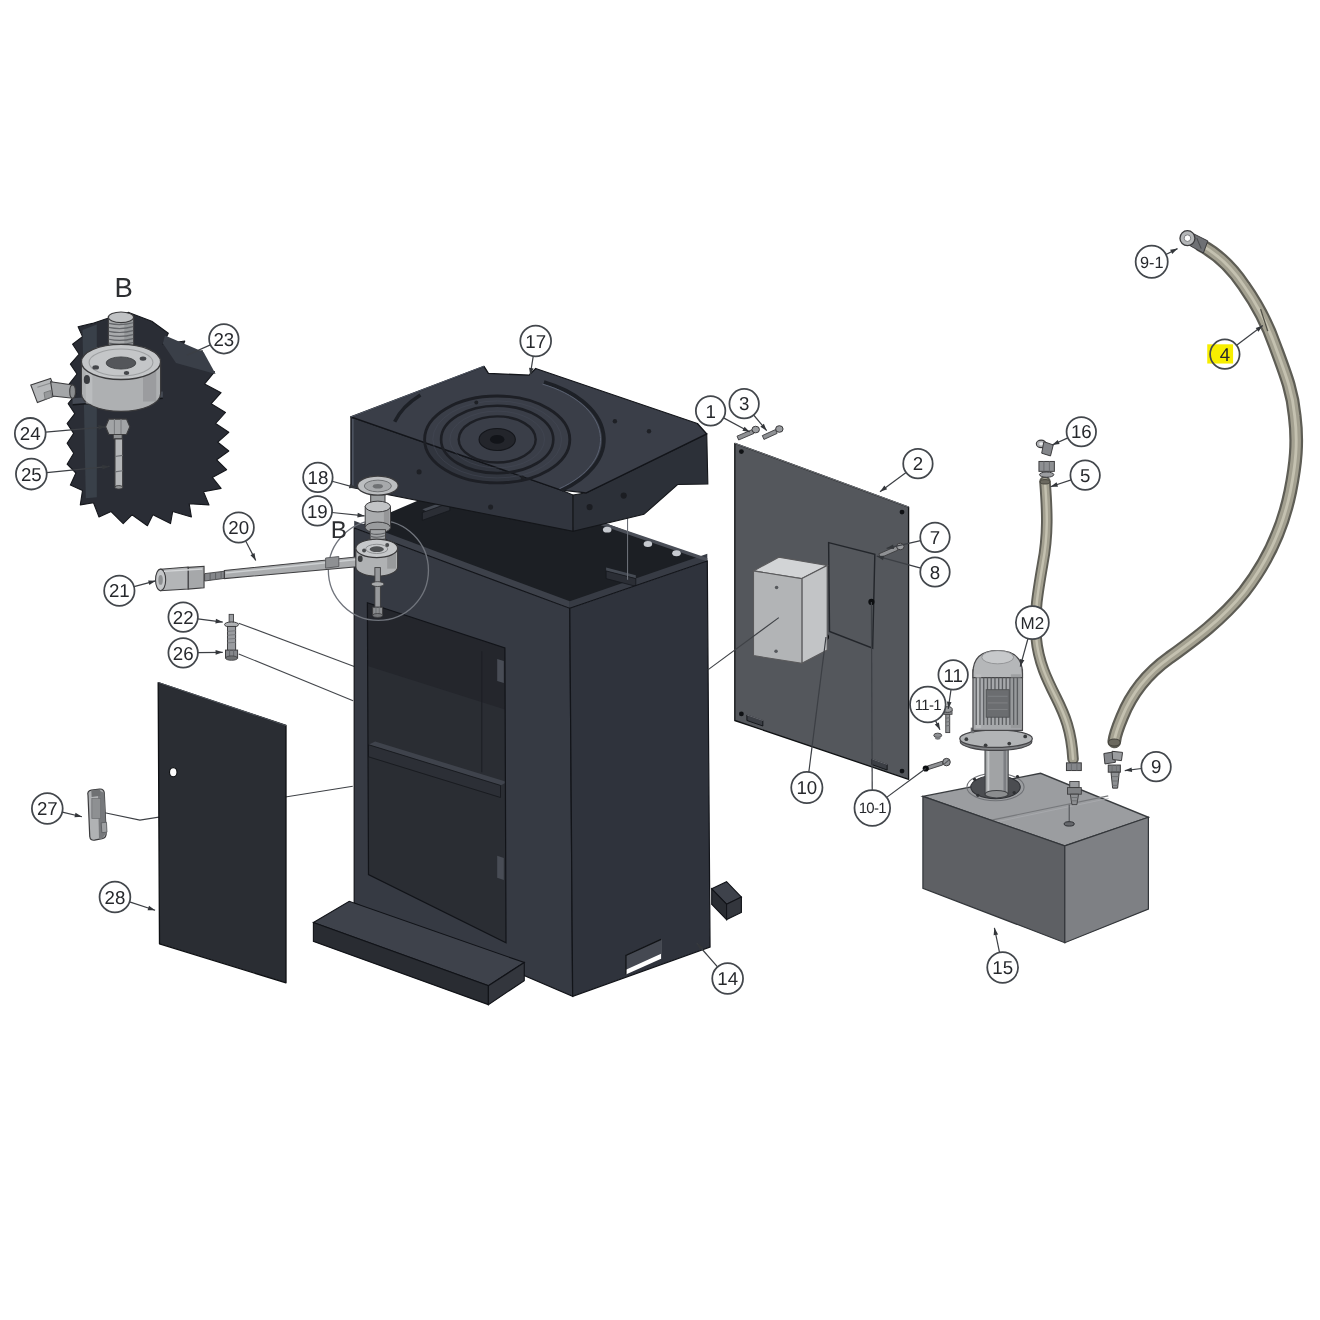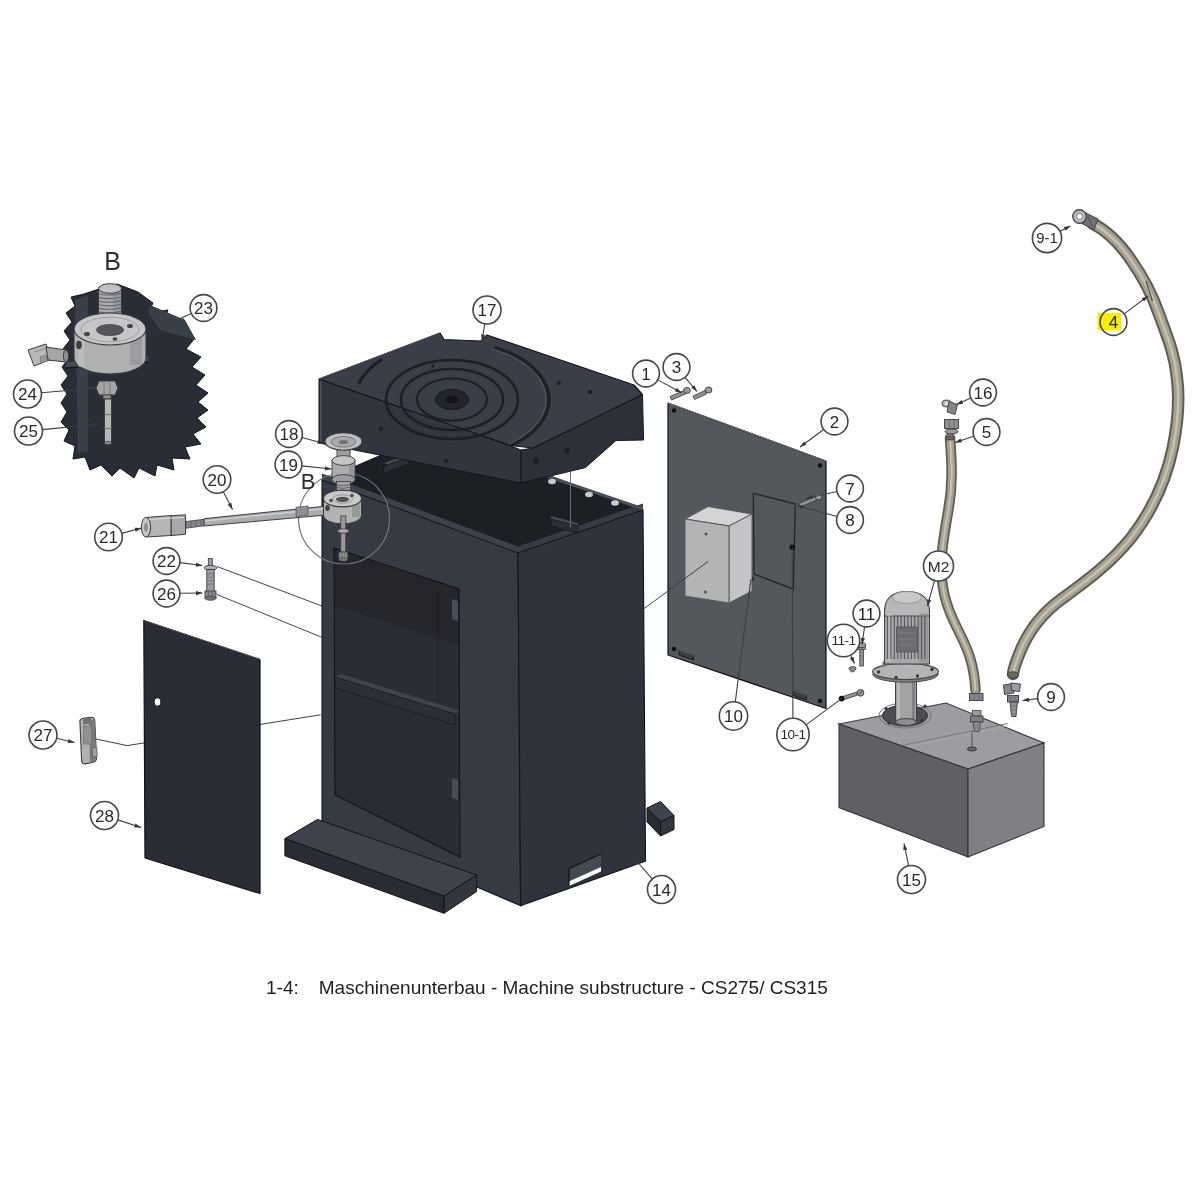--- a/index.html
+++ b/index.html
@@ -610,16 +610,13 @@
         </g>
         <g>
           <line x1="42.432450002236976" y1="429.62637816879356" x2="99.5" y2="424" stroke="#3c3f44" stroke-width="1.1"></line>
           <polygon points="99.5,424 93.23740577364237,426.7276204933957 92.82531922428043,422.54788549272456" fill="#33363a"></polygon>
           <circle cx="28.5" cy="431" r="14" fill="#ffffff" stroke="#43474c" stroke-width="1.6"></circle>
           <text x="28.5" y="431" dy="0.36em" text-anchor="middle" font-size="17" class="balloon-text">25</text>
         </g>
       </g>
 </svg>
 
-<div class="caption">
-  <span class="cap-label">1-4:</span><span class="cap-text">Maschinenunterbau - Machine substructure - CS275/ CS315</span>
 </div>
-</div>
 
 </body></html>

